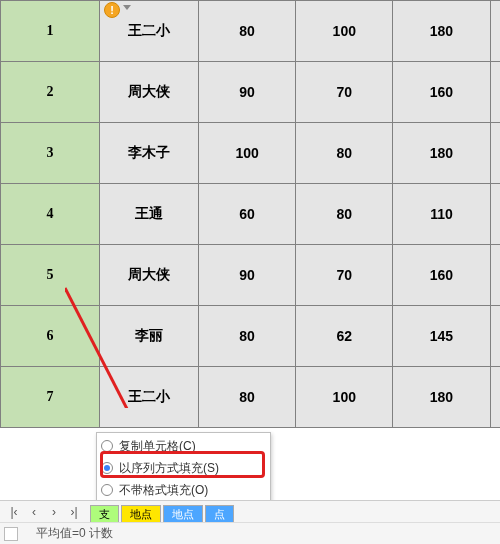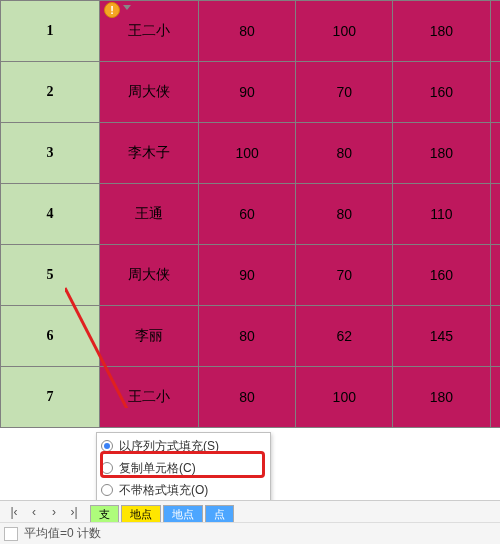--- a/index.html
+++ b/index.html
@@ -17,23 +17,24 @@
   }
   table {
     border-collapse: collapse;
     width: 100%;
   }
   td {
     border: 1px solid #808080;
     height: 61px;
     text-align: center;
     vertical-align: middle;
-    background: #be185d;
+    background: #e5e5e5;
     font-size: 14px;
     color: #000;
+    font-weight: bold;
   }
   td.selcol {
     background: #c5e0b3;
     width: 100px;
     font-weight: bold;
     font-family: "Times New Roman", serif;
   }
   td.namecol { width: 100px; }
   td.num { width: 98px; }
   td.last { width: 10px; border-right: none; }
@@ -151,20 +152,21 @@
     position: absolute;
     left: 0; bottom: 0;
     width: 500px; height: 22px;
     background: #f5f5f5;
     border-top: 1px solid #ddd;
     display: flex;
     align-items: center;
     padding-left: 4px;
     font-size: 12px;
     color: #555;
+    gap: 12px;
   }
   .sbx { width: 14px; height: 14px; border:1px solid #bbb; background:#fff; margin-right:6px;}
 </style>
 </head>
 <body>
 
 <div class="sheet">
   <table>
     <tbody id="tbody">
         <tr>
@@ -233,26 +235,26 @@
   <defs>
     <marker id="ah" markerWidth="10" markerHeight="10" refX="2" refY="3" orient="auto">
       <path d="M0,0 L6,3 L0,6 Z" fill="#e02020"></path>
     </marker>
   </defs>
   <line x1="0" y1="170" x2="78" y2="322" stroke="#e02020" stroke-width="3" marker-end="url(#ah)"></line>
 </svg>
 
 <div class="context-menu" id="ctxmenu">
     <div class="menu-item">
+      <span class="radio"></span>
+      <span>复制单元格(C)</span>
+    </div>
+    <div class="menu-item">
       <span class="radio checked"></span>
       <span>以序列方式填充(S)</span>
-    </div>
-    <div class="menu-item">
-      <span class="radio"></span>
-      <span>复制单元格(C)</span>
     </div>
     <div class="menu-item">
       <span class="radio"></span>
       <span>不带格式填充(O)</span>
     </div>
     <div class="menu-item">
       <span class="radio"></span>
       <span>智能填充(E)</span>
     </div>
   </div>

